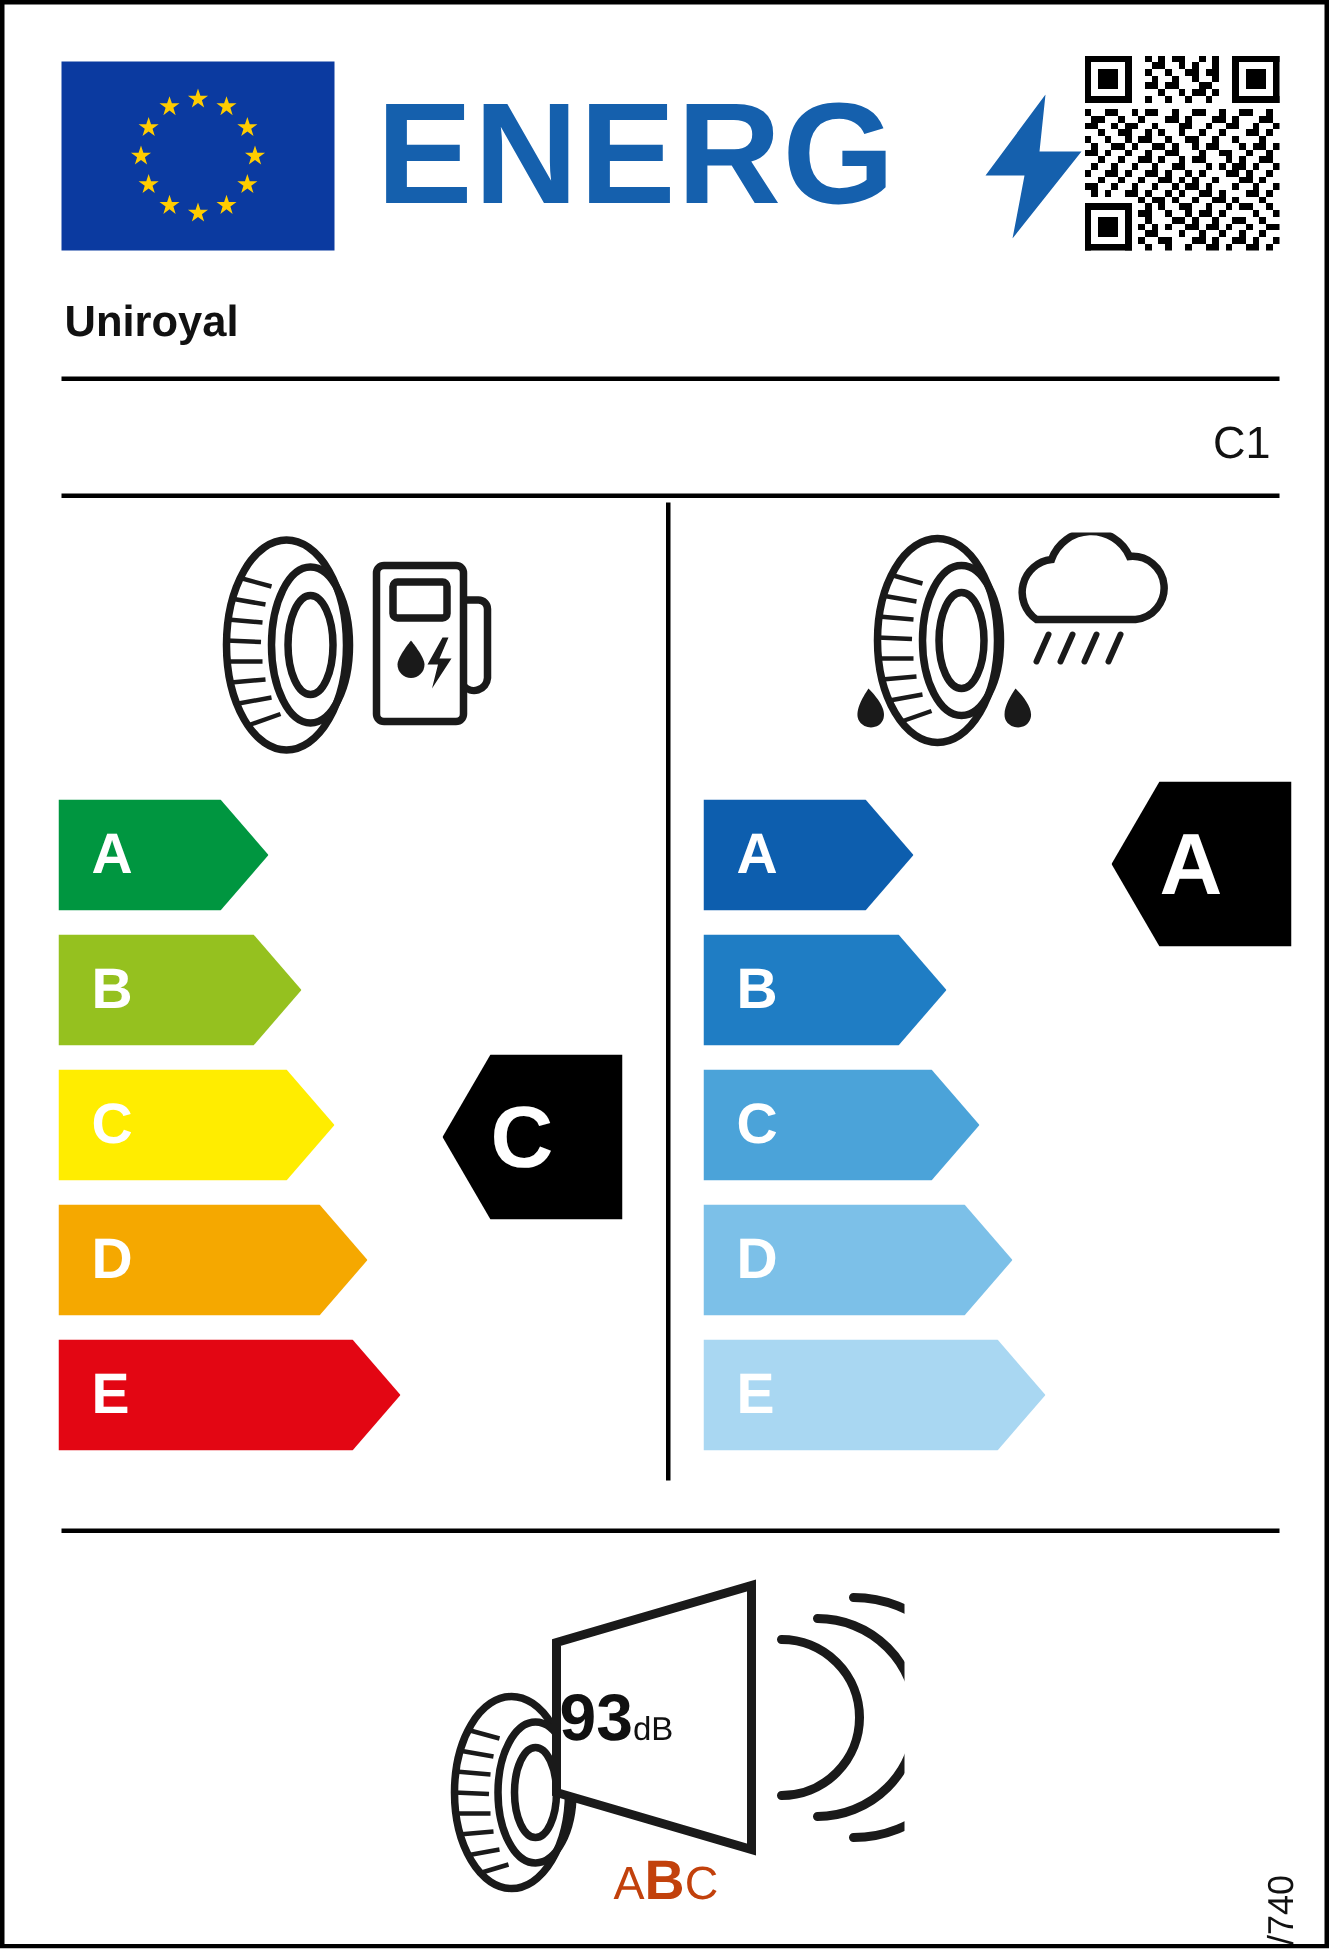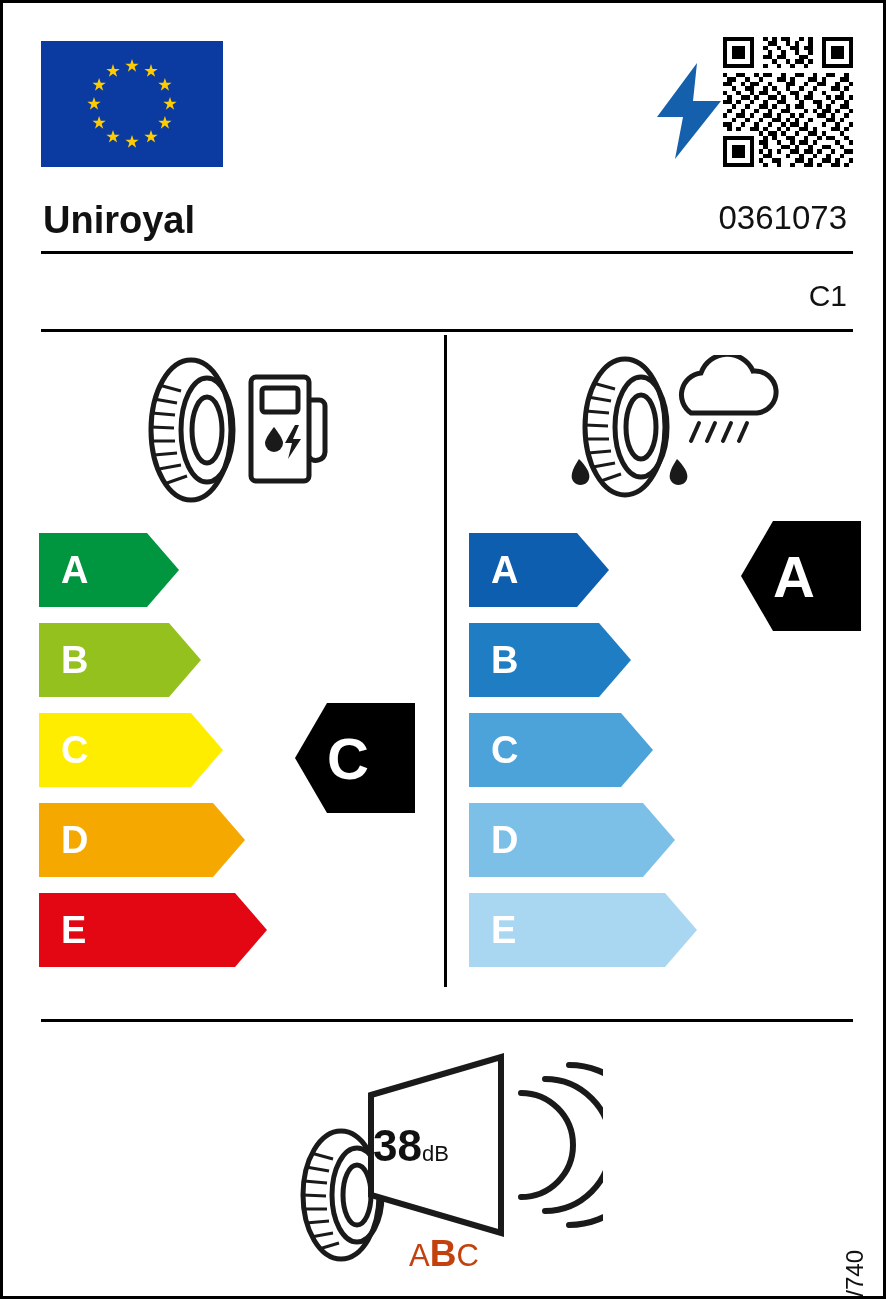--- a/index.html
+++ b/index.html
@@ -72,21 +72,21 @@
     position: absolute;
     left: 38px;
     width: 812px;
     height: 3px;
     background: #000;
   }
   .brand {
     position: absolute;
     left: 40px;
     top: 196px;
-    font-size: 38px;
+    font-size: 29px;
     font-weight: bold;
     color: #111;
   }
   .code {
     position: absolute;
     right: 36px;
     top: 196px;
     font-size: 33px;
     color: #111;
   }
@@ -283,20 +283,21 @@
                 <polygon points="0,-7 1.6,-2.2 6.7,-2.2 2.6,0.8 4.1,5.7 0,2.6 -4.1,5.7 -2.6,0.8 -6.7,-2.2 -1.6,-2.2"></polygon>
               </g>
             <g transform="translate(-19,-32.9)">
                 <polygon points="0,-7 1.6,-2.2 6.7,-2.2 2.6,0.8 4.1,5.7 0,2.6 -4.1,5.7 -2.6,0.8 -6.7,-2.2 -1.6,-2.2"></polygon>
               </g>
           </g>
         </g>
       </svg>
     </div>
 
+    <div class="energ-word">ENERG</div>
 
     <svg class="bolt" viewBox="0 0 72 96">
       <polygon points="44,0 4,54 30,54 22,96 68,38 40,38" fill="#1560ad"></polygon>
     </svg>
 
     <svg class="qr" viewBox="0 0 29 29" shape-rendering="crispEdges">
       <rect width="29" height="29" fill="#fff"></rect>
       <g fill="#000">
         <rect x="0" y="0" width="7" height="1"></rect>
           <rect x="0" y="6" width="7" height="1"></rect>
@@ -515,21 +516,20 @@
           <rect x="15" y="28" width="1" height="1"></rect>
           <rect x="18" y="28" width="2" height="1"></rect>
           <rect x="21" y="28" width="1" height="1"></rect>
           <rect x="24" y="28" width="2" height="1"></rect>
           <rect x="27" y="28" width="1" height="1"></rect>
       </g>
     </svg>
   </div>
 
   <div class="brand">Uniroyal</div>
-  <div class="code">0361073</div>
   <div class="rule rule-1"></div>
 
   <div class="class-code">C1</div>
   <div class="rule rule-2"></div>
 
   <div class="v-divider"></div>
 
   <svg class="pic-fuel" viewBox="0 0 200 150">
     <g fill="none" stroke="#1a1a1a" stroke-width="5">
       <ellipse cx="62" cy="75" rx="40" ry="70"></ellipse>
@@ -706,21 +706,21 @@
           <line x1="36" y1="202" x2="56" y2="196"></line>
       </g>
       <polygon points="88,48 218,10 218,186 88,148" fill="#fff" stroke="#1a1a1a" stroke-width="6"></polygon>
       <g fill="none" stroke="#1a1a1a" stroke-width="6" stroke-linecap="round">
         <path d="M238 46 a46 46 0 0 1 0 104"></path>
         <path d="M262 32 a62 62 0 0 1 0 132"></path>
         <path d="M286 18 a78 78 0 0 1 0 160"></path>
       </g>
     </svg>
     <div class="noise-db">
-      <span>38</span><span class="unit">dB</span>
+      <span>93</span><span class="unit">dB</span>
     </div>
     <div class="noise-class">
       <span>A</span><span class="sel">B</span><span>C</span>
     </div>
   </div>
 
   <div class="year">2020/740</div>
 
 </div>
 

